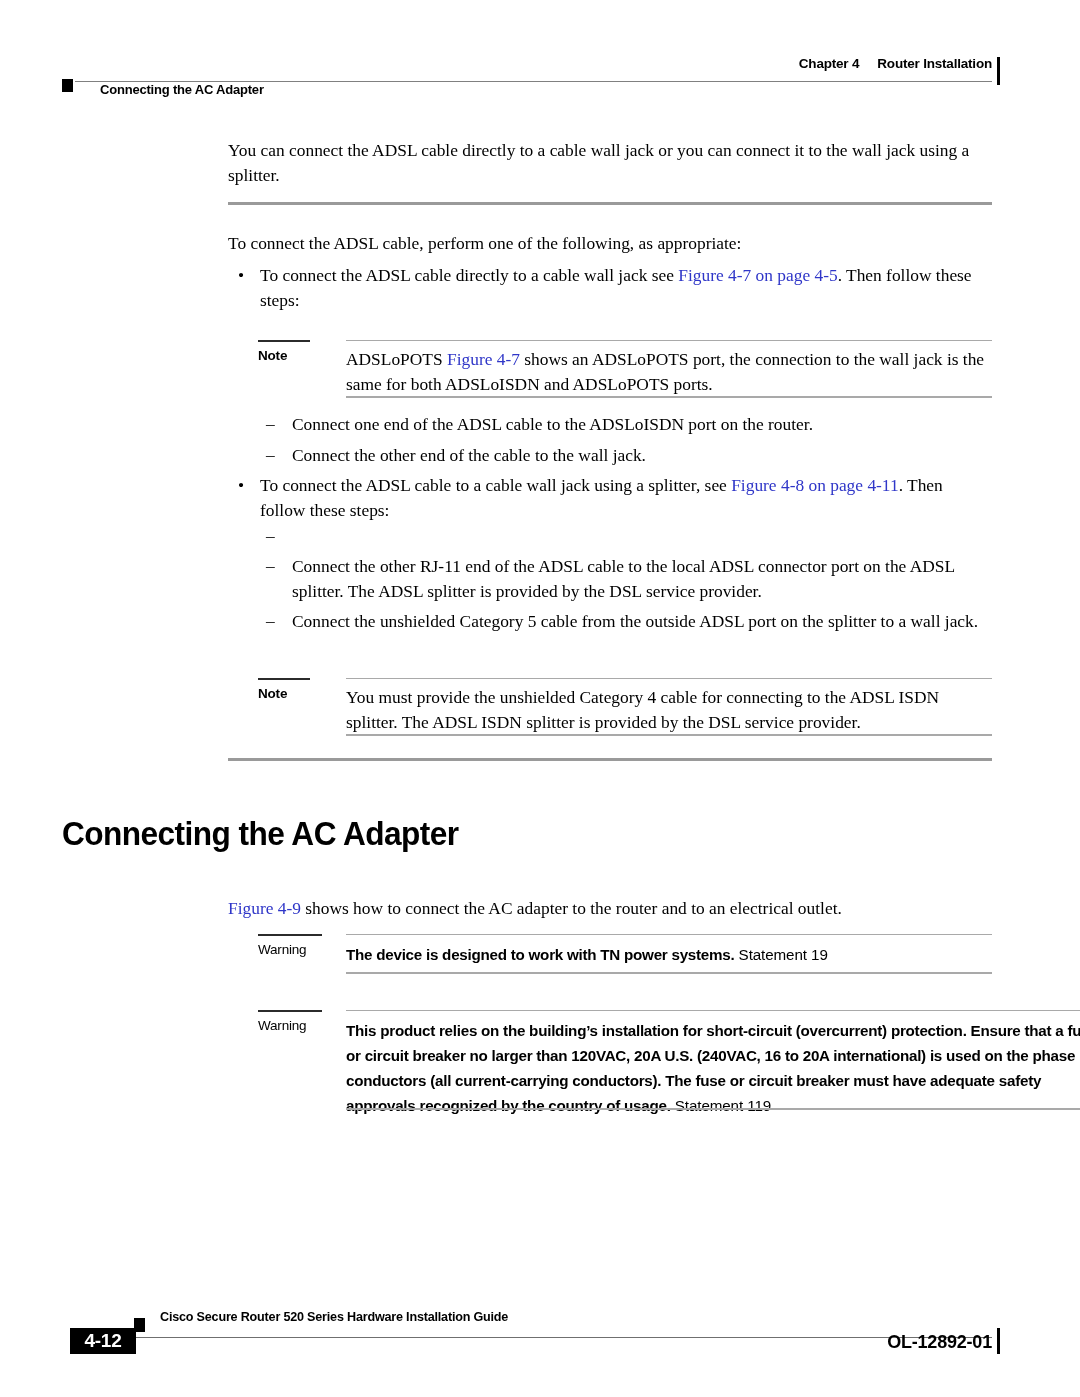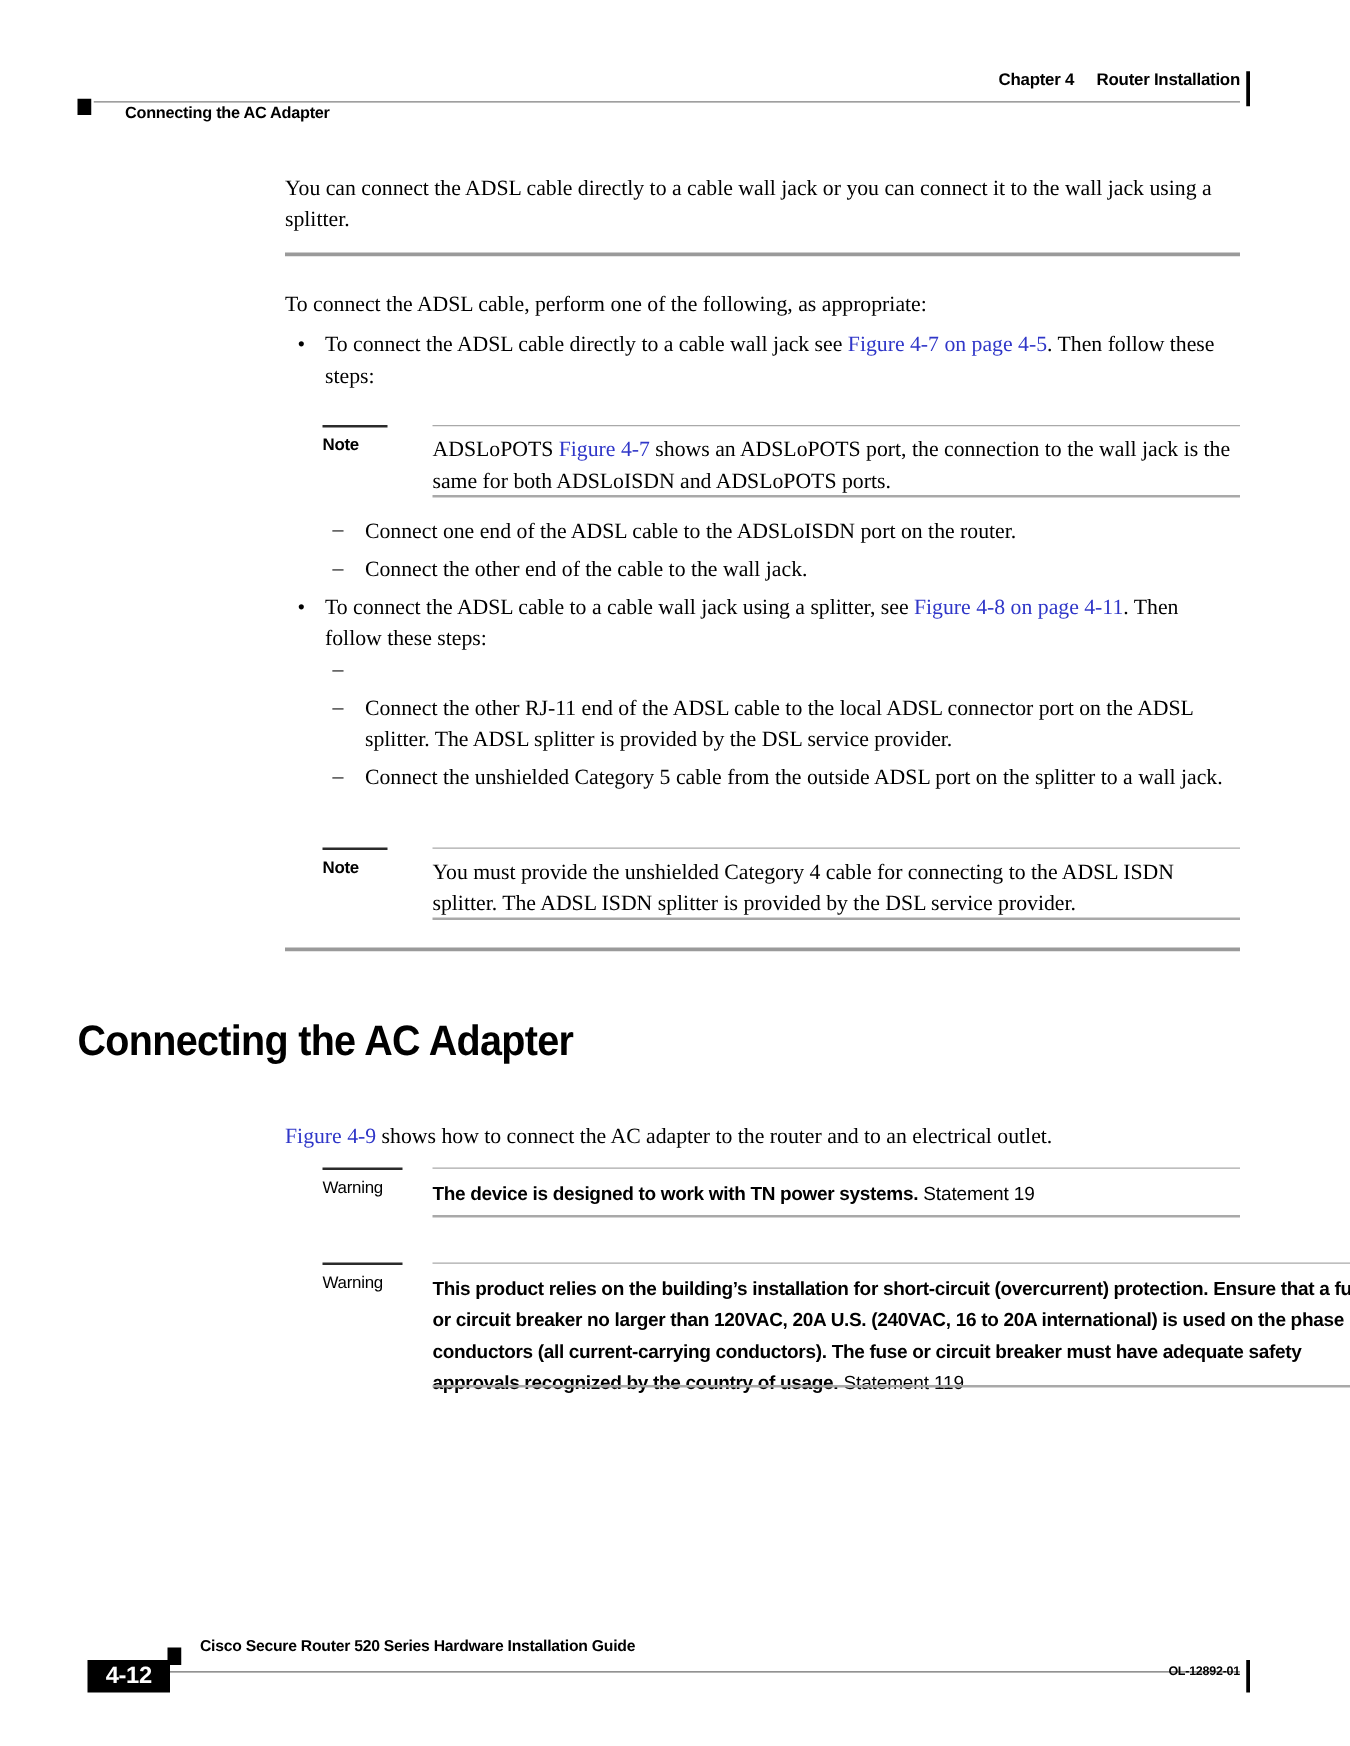--- a/index.html
+++ b/index.html
@@ -127,21 +127,21 @@
   .ftr-pgnum{
     position:absolute;left:70px;top:1328px;width:66px;height:26px;
     display:flex;align-items:center;justify-content:center;
     color:#fff;
     font-family:"Liberation Sans", sans-serif;
     font-weight:bold;font-size:19px;letter-spacing:-0.3px;
   }
   .ftr-doc{
     position:absolute;right:88px;top:1332px;
     font-family:"Liberation Sans", sans-serif;
-    font-weight:bold;font-size:10px;letter-spacing:-0.2px;
+    font-weight:bold;font-size:18px;letter-spacing:-0.2px;
     white-space:nowrap;
   }
   .ftr-tick{position:absolute;right:80px;top:1328px;width:3px;height:26px;background:#000;}
 </style>
 </head>
 <body>
 
 <div class="page">
 
   <div class="hdr">

